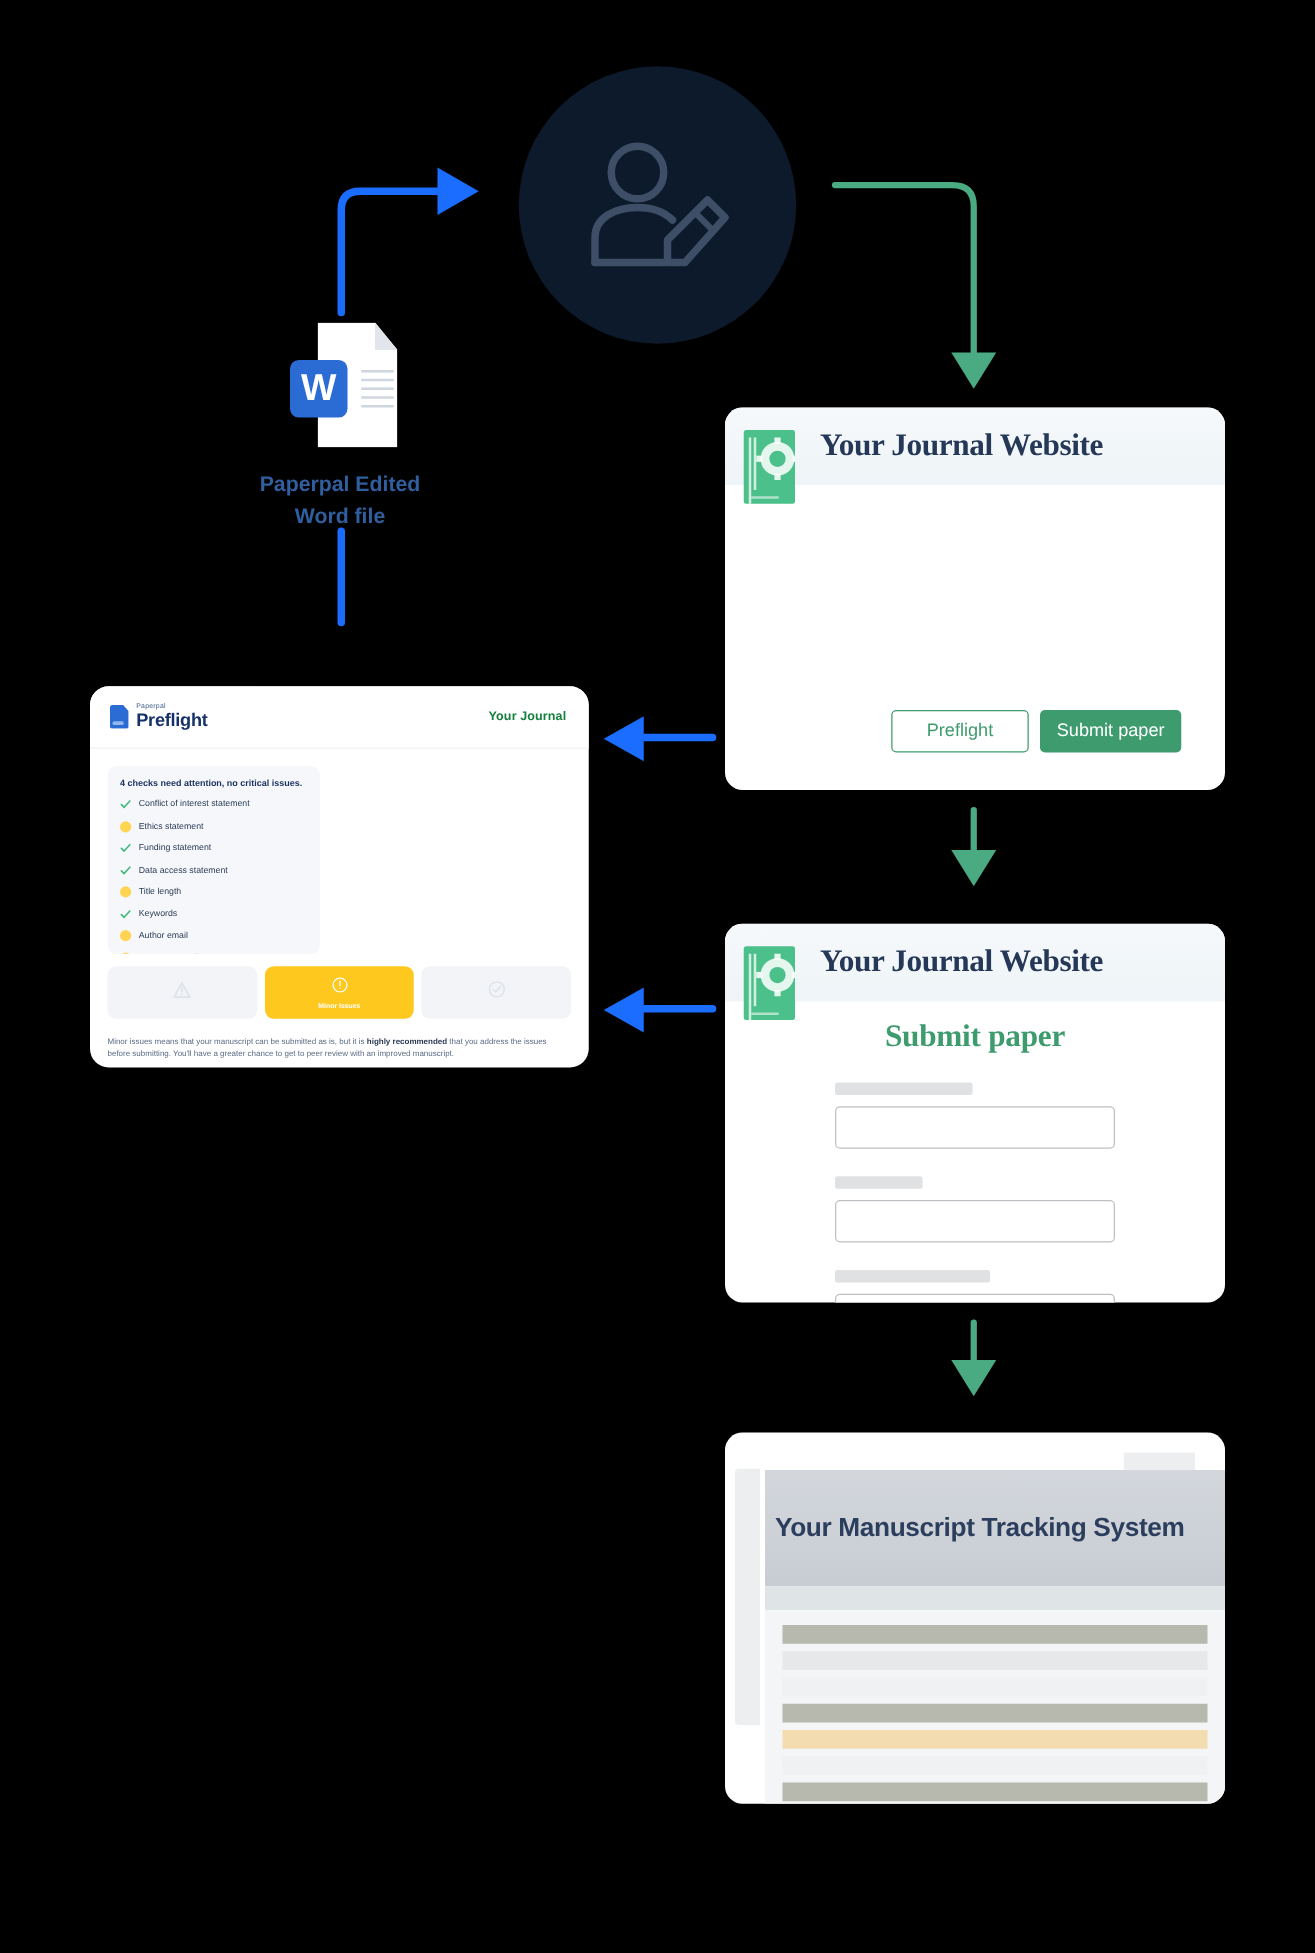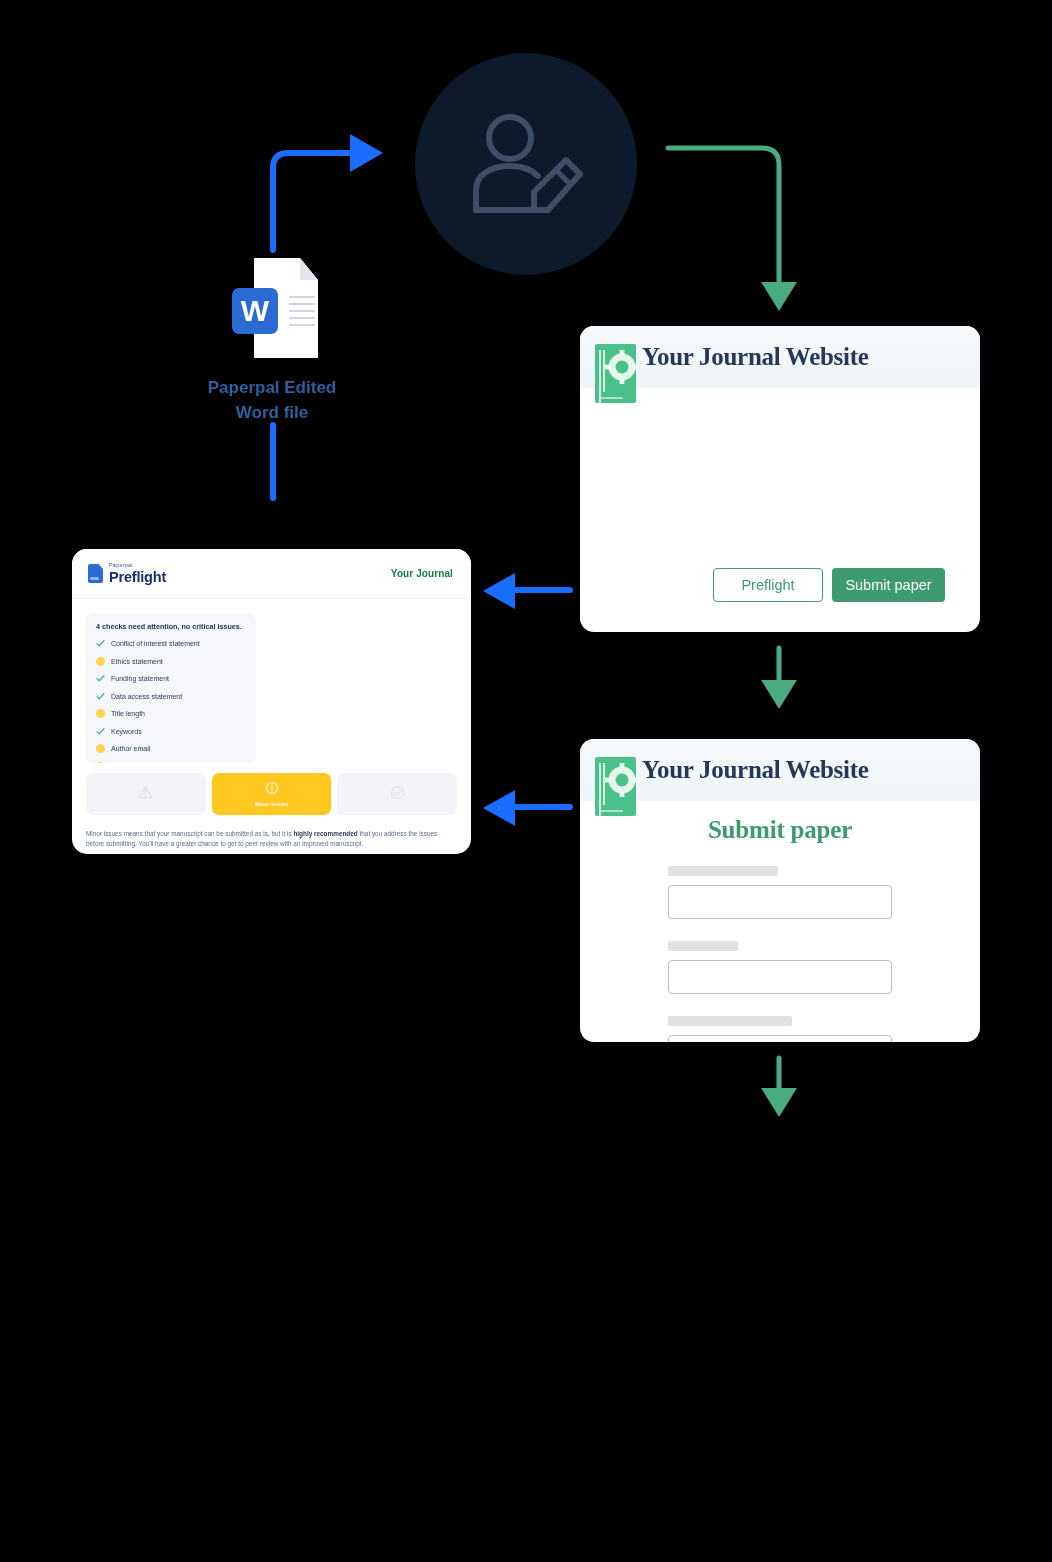--- a/index.html
+++ b/index.html
@@ -108,21 +108,21 @@
   .pf-walk {
     margin-top: 13px; margin-left: auto; width: 74px; height: 17px;
     background: #1a6dff; color: #fff; border-radius: 9px; border: none;
     font-size: 6.8px; font-weight: 700; display: flex; align-items: center;
     justify-content: center; gap: 9px; font-family: "Liberation Sans", sans-serif;
   }
 
   
   .jw-head {
     height: 62px; background: linear-gradient(180deg,#f6f9fb 0%, #eef4f7 100%);
-    display: flex; align-items: center; position: relative;
+    display: flex; align-items: center; padding-left: 14px; position: relative;
   }
   .jw-logo {
     width: 41px; height: 59px; flex: 0 0 41px; position: absolute; left: 15px; top: 18px;
     background: #4cc08a; border-radius: 2px; overflow: hidden;
   }
   .jw-logo .bars { position: absolute; left: 4px; top: 6px; width: 9px; height: 42px; }
   .jw-logo .bars i { display:block; width: 2px; height: 100%; background: rgba(255,255,255,.75); float: left; margin-right: 2px; }
   .jw-logo .gear { position: absolute; right: -3px; top: 6px; }
   .jw-logo .foot { position:absolute; left:6px; bottom:4px; width:22px; height:2px; background: rgba(255,255,255,.55); }
   .jw-title {
@@ -398,14 +398,31 @@
     <div class="jw2-form" id="submit-form">
         <div class="fld-label" style="width: 110px;"></div>
         <div class="fld-input"></div>
         <div class="fld-label" style="width: 70px;"></div>
         <div class="fld-input"></div>
         <div class="fld-label" style="width: 124px;"></div>
         <div class="fld-input"></div>
       </div>
   </div>
 
+  <div class="card" id="tracking-card">
+    <div class="tr-chip"></div>
+    <div class="tr-tab"></div>
+    <div class="tr-head">
+      <div class="tr-title">Your Manuscript Tracking System</div>
+    </div>
+    <div class="tr-strip"></div>
+    <div class="tr-body" id="tracking-rows">
+        <div class="tr-row dark"></div>
+        <div class="tr-row light"></div>
+        <div class="tr-row pale"></div>
+        <div class="tr-row dark"></div>
+        <div class="tr-row amber"></div>
+        <div class="tr-row pale"></div>
+        <div class="tr-row dark"></div>
+      </div>
+  </div>
 
 </div>
 
 </body></html>

